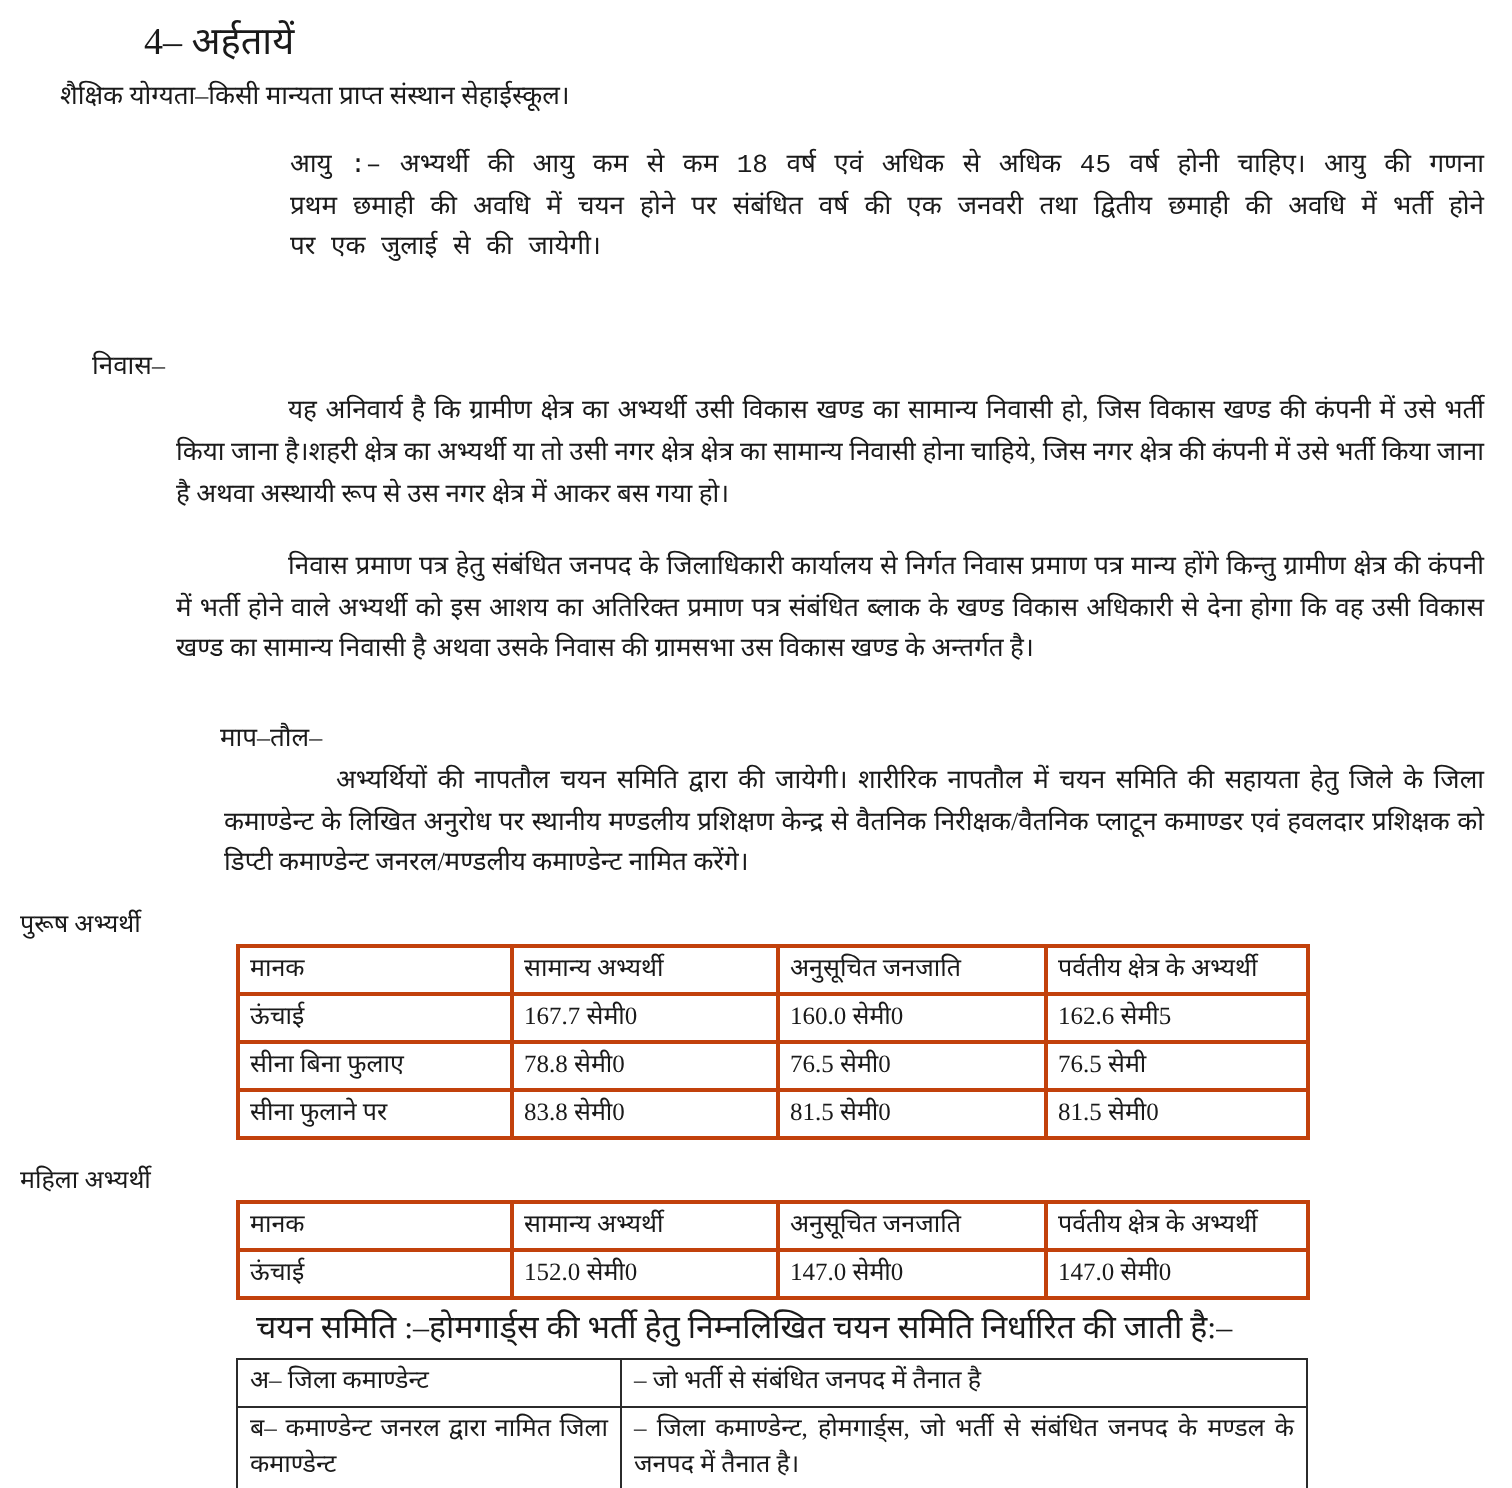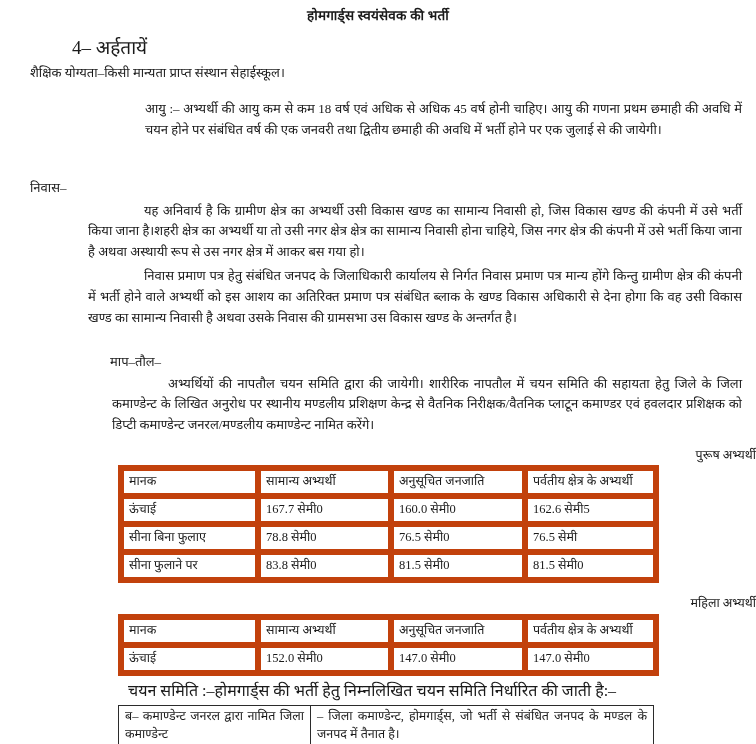--- a/index.html
+++ b/index.html
@@ -46,77 +46,78 @@
     margin: 3px 0 16px 0;
     padding-left: 30px;
     font-size: 13px;
     line-height: 1.45;
   }
   .label-line {
     font-size: 13px;
     line-height: 1.5;
     margin: 6px 0 0 0;
   }
-  .label-indent-30 { padding-left: 30px; margin-top: 38px; }
+  .label-indent-30 { padding-left: 46px; margin-top: 38px; }
   .label-indent-110 { padding-left: 110px; }
 
   .para {
     font-size: 13px;
     line-height: 1.58;
     text-align: justify;
     text-justify: inter-word;
     margin: 0;
   }
   .para-ayu {
     margin-top: 2px;
     padding-left: 145px;
     padding-right: 14px;
     text-indent: 0;
+    font-family: Liberation Mono, monospace;
   }
   .para-niwas {
     padding-left: 88px;
     padding-right: 14px;
     text-indent: 56px;
     margin-top: 3px;
   }
   .para-niwas2 {
     padding-left: 88px;
     padding-right: 14px;
     text-indent: 56px;
-    margin-top: 4px;
+    margin-top: 16px;
   }
   .para-maaptol {
     padding-left: 112px;
     padding-right: 14px;
     text-indent: 56px;
     margin-top: 2px;
   }
 
   .gap-sm { height: 12px; }
   .gap-md { height: 18px; }
 
   
   .table-caption {
-    text-align: right;
+    text-align: left;
     font-size: 12.5px;
     line-height: 1.3;
     margin: 0 0 2px 0;
     padding-left: 10px;
   }
 
   
   table.grid {
     border-collapse: collapse;
     margin: 0 auto 0 118px;
     width: 535px;
     table-layout: fixed;
     font-size: 12.5px;
   }
   table.grid td {
-    border: 6px solid #c2410c;
+    border: 2px solid #c2410c;
     padding: 2px 5px 3px 5px;
     vertical-align: top;
     line-height: 1.35;
     height: 17px;
   }
   table.grid col.c1 { width: 137px; }
   table.grid col.c2 { width: 133px; }
   table.grid col.c3 { width: 134px; }
   table.grid col.c4 { width: 131px; }
 
@@ -146,21 +147,20 @@
     line-height: 1.45;
     padding-left: 128px;
     margin: 3px 0 0 0;
   }
 </style>
 </head>
 <body>
 
 <div class="page">
 
-  <h1 class="doc-title">होमगार्ड्स स्वयंसेवक की भर्ती</h1>
 
   <div class="clause-num">4– अर्हतायें</div>
 
   <div class="edu-line">शैक्षिक योग्यता–किसी मान्यता प्राप्त संस्थान सेहाईस्कूल।</div>
 
   <div class="para para-ayu">आयु :– अभ्यर्थी की आयु कम से कम 18 वर्ष एवं अधिक से अधिक 45 वर्ष होनी चाहिए। आयु की गणना प्रथम छमाही की अवधि में चयन होने पर संबंधित वर्ष की एक जनवरी तथा द्वितीय छमाही की अवधि में भर्ती होने पर एक जुलाई से की जायेगी।</div>
 
   <div class="label-line label-indent-30">निवास–</div>
 
   <div class="para para-niwas">यह अनिवार्य है कि ग्रामीण क्षेत्र का अभ्यर्थी उसी विकास खण्ड का सामान्य निवासी हो, जिस विकास खण्ड की कंपनी में उसे भर्ती किया जाना है।शहरी क्षेत्र का अभ्यर्थी या तो उसी नगर क्षेत्र क्षेत्र का सामान्य निवासी होना चाहिये, जिस नगर क्षेत्र की कंपनी में उसे भर्ती किया जाना है अथवा अस्थायी रूप से उस नगर क्षेत्र में आकर बस गया हो।</div>
@@ -241,20 +241,24 @@
 
   <div class="committee-intro">चयन समिति :–होमगार्ड्स की भर्ती हेतु निम्नलिखित चयन समिति निर्धारित की जाती है:–</div>
 
   <table class="committee">
     <colgroup>
         <col class="k1">
         <col class="k2">
       </colgroup>
     <tbody>
       <tr>
+        <td>अ– जिला कमाण्डेन्ट</td>
+        <td class="justify-cell">– जो भर्ती से संबंधित जनपद में तैनात है</td>
+      </tr>
+      <tr>
         <td class="justify-cell">ब– कमाण्डेन्ट जनरल द्वारा नामित जिला कमाण्डेन्ट</td>
         <td class="justify-cell">– जिला कमाण्डेन्ट, होमगार्ड्स, जो भर्ती से संबंधित जनपद के मण्डल के जनपद में तैनात है।</td>
       </tr>
       <tr>
         <td>स– जिलाधिकारी द्वारा नामित</td>
         <td class="justify-cell">– द्वितीय श्रेणी का राजपत्रित अधिकारी</td>
       </tr>
     </tbody>
   </table>
 

